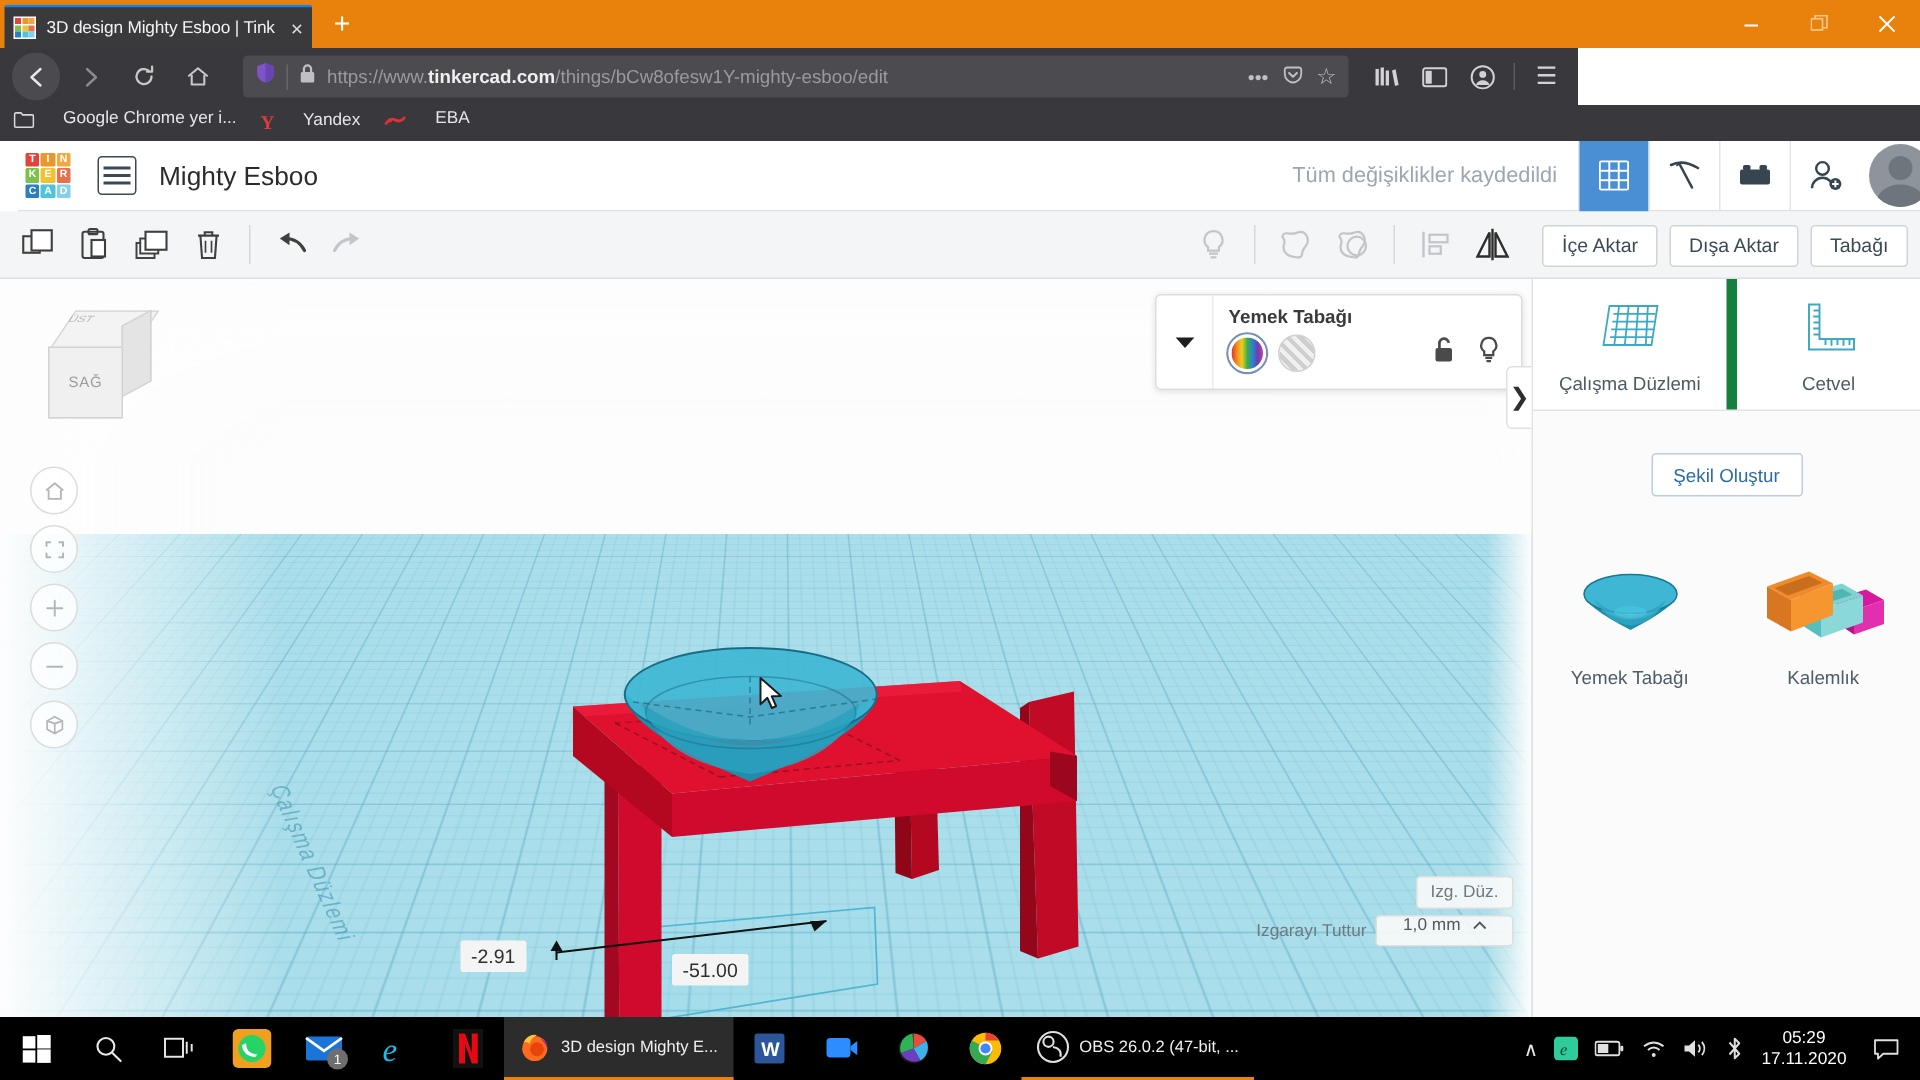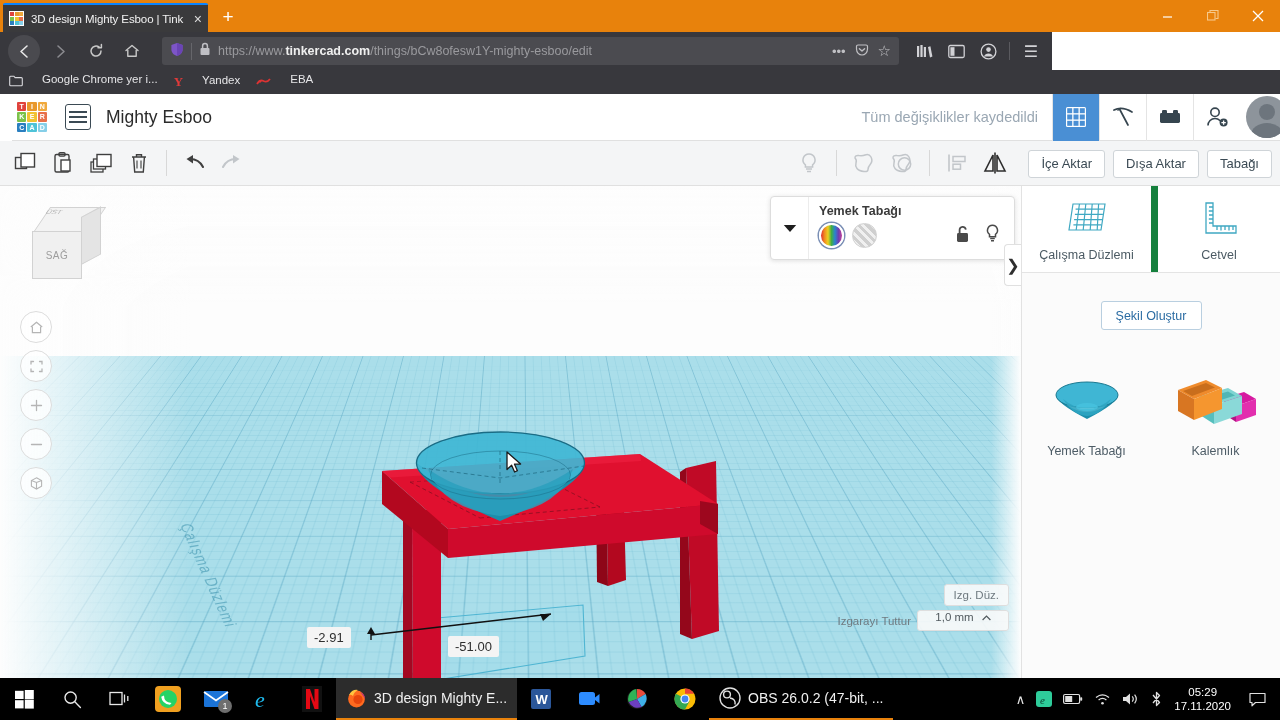--- a/index.html
+++ b/index.html
@@ -312,21 +312,21 @@
   }
   .tb-item {
     height: 42px; display: flex; align-items: center; justify-content: center;
     cursor: pointer; position: relative; flex: 0 0 auto;
   }
   .tb-sq { width: 48px; }
   .tb-app-wide {
     padding: 0 10px; gap: 7px; min-width: 150px; background: #2c2c2c;
     border-bottom: 2px solid #e8820c;
   }
-  .tb-app-label { color: #f0f0f0; font-size: 14px; white-space: nowrap; }
+  .tb-app-label { color: #f0f0f0; font-size: 11px; white-space: nowrap; }
   .tray { margin-left: auto; display: flex; align-items: center; gap: 11px; padding-right: 8px; }
   .tray-icon { color: #e8e8e8; font-size: 13px; cursor: pointer; display: flex; align-items: center; }
   .clock { color: #fff; font-size: 11.5px; line-height: 14px; text-align: center; cursor: pointer; }
   .notif { width: 30px; display: flex; align-items: center; justify-content: center; cursor: pointer; }
   .badge {
     position: absolute; right: 8px; bottom: 7px; width: 14px; height: 14px;
     border-radius: 50%; background: #6e6e6e; color: #fff; font-size: 9px;
     display: flex; align-items: center; justify-content: center;
   }
   .cursor-arrow { position: absolute; left: 506px; top: 265px; z-index: 9; pointer-events: none; }

